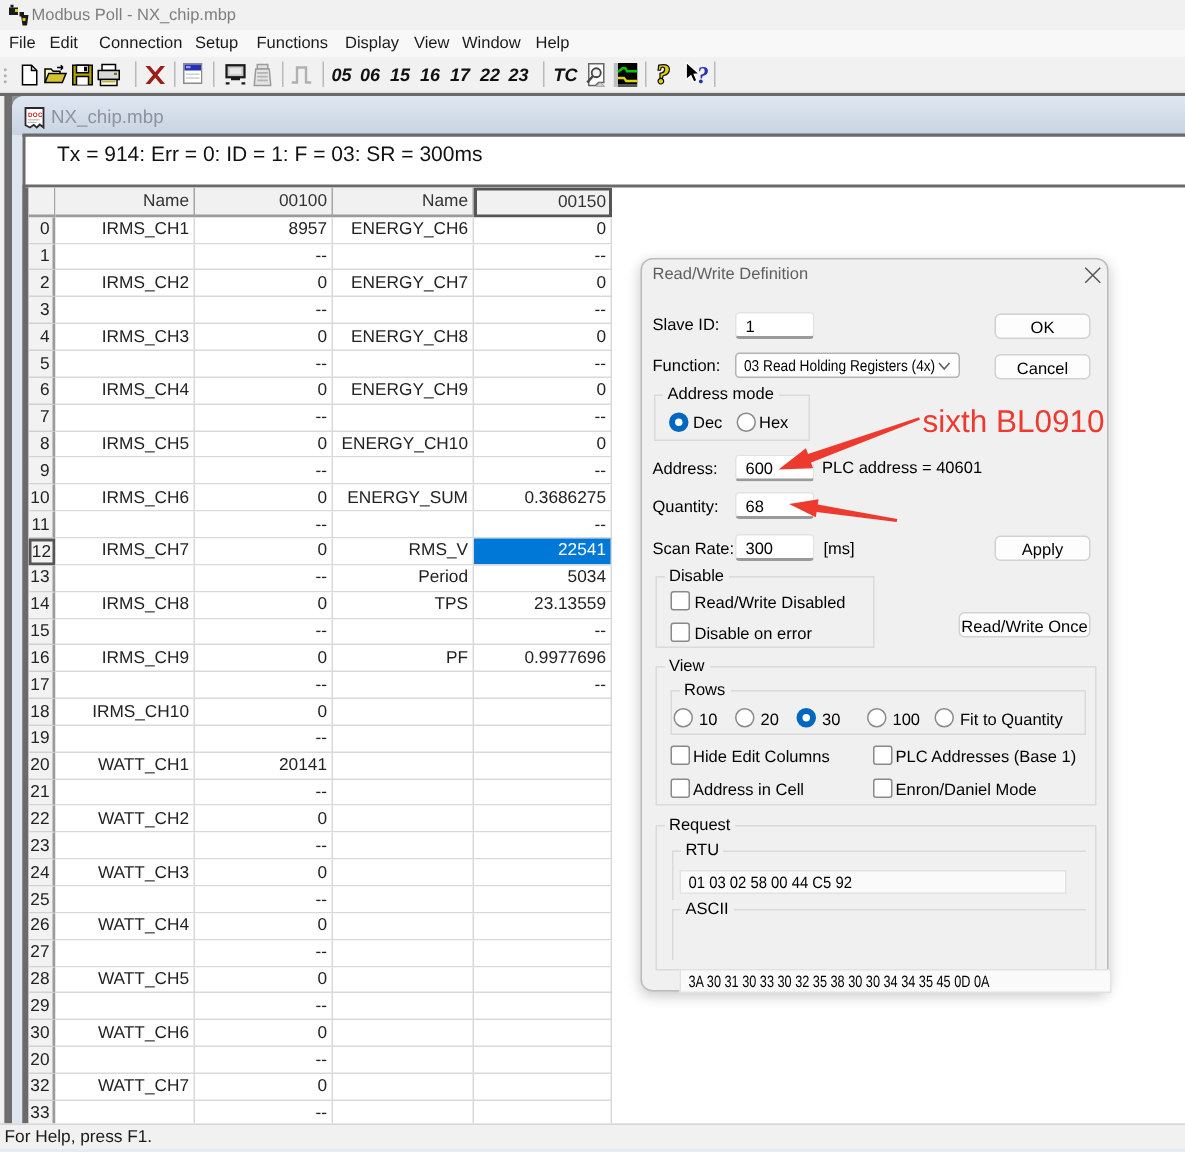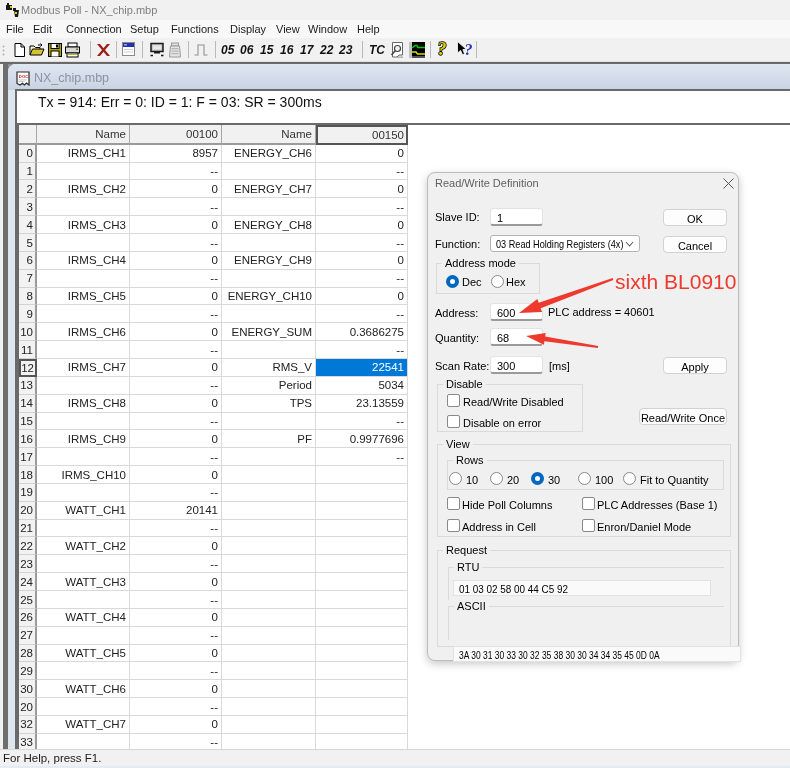--- a/index.html
+++ b/index.html
@@ -536,21 +536,21 @@
 <div class="radio" style="left:490px;top:472px"></div>
 <div class="dl" style="left:507px;top:474px">20</div>
 <div class="radio sel" style="left:531px;top:472px"></div>
 <div class="dl" style="left:548px;top:474px">30</div>
 <div class="radio" style="left:578px;top:472px"></div>
 <div class="dl" style="left:595px;top:474px">100</div>
 <div class="radio" style="left:623px;top:472px"></div>
 <div class="dl" style="left:640px;top:474px">Fit to Quantity</div>
 
 <div class="cb" style="left:447px;top:497px"></div>
-<div class="dl" style="left:462px;top:499px">Hide Poll Columns</div>
+<div class="dl" style="left:462px;top:499px">Hide Edit Columns</div>
 <div class="cb" style="left:582px;top:497px"></div>
 <div class="dl" style="left:597px;top:499px">PLC Addresses (Base 1)</div>
 <div class="cb" style="left:447px;top:519px"></div>
 <div class="dl" style="left:462px;top:521px">Address in Cell</div>
 <div class="cb" style="left:582px;top:519px"></div>
 <div class="dl" style="left:597px;top:521px">Enron/Daniel Mode</div>
 
 <fieldset style="left:437px;top:544px;width:294px;height:103px">
       <legend>Request</legend>
     </fieldset>

